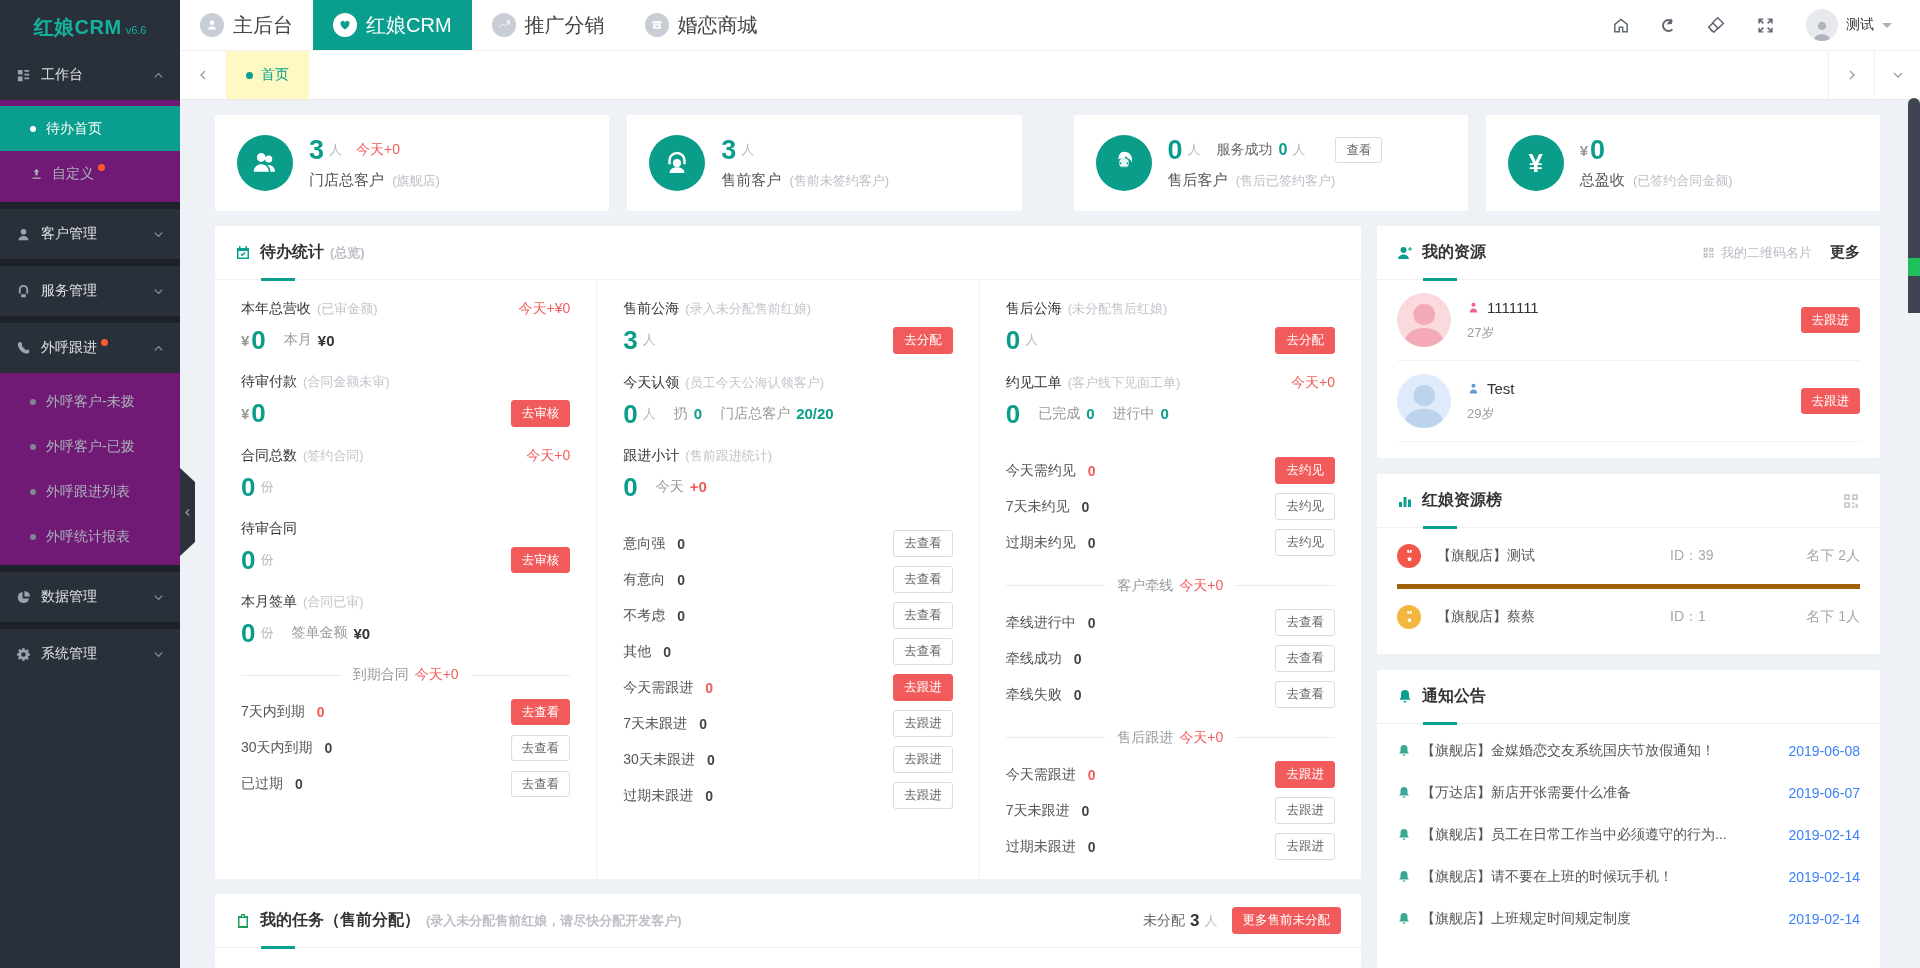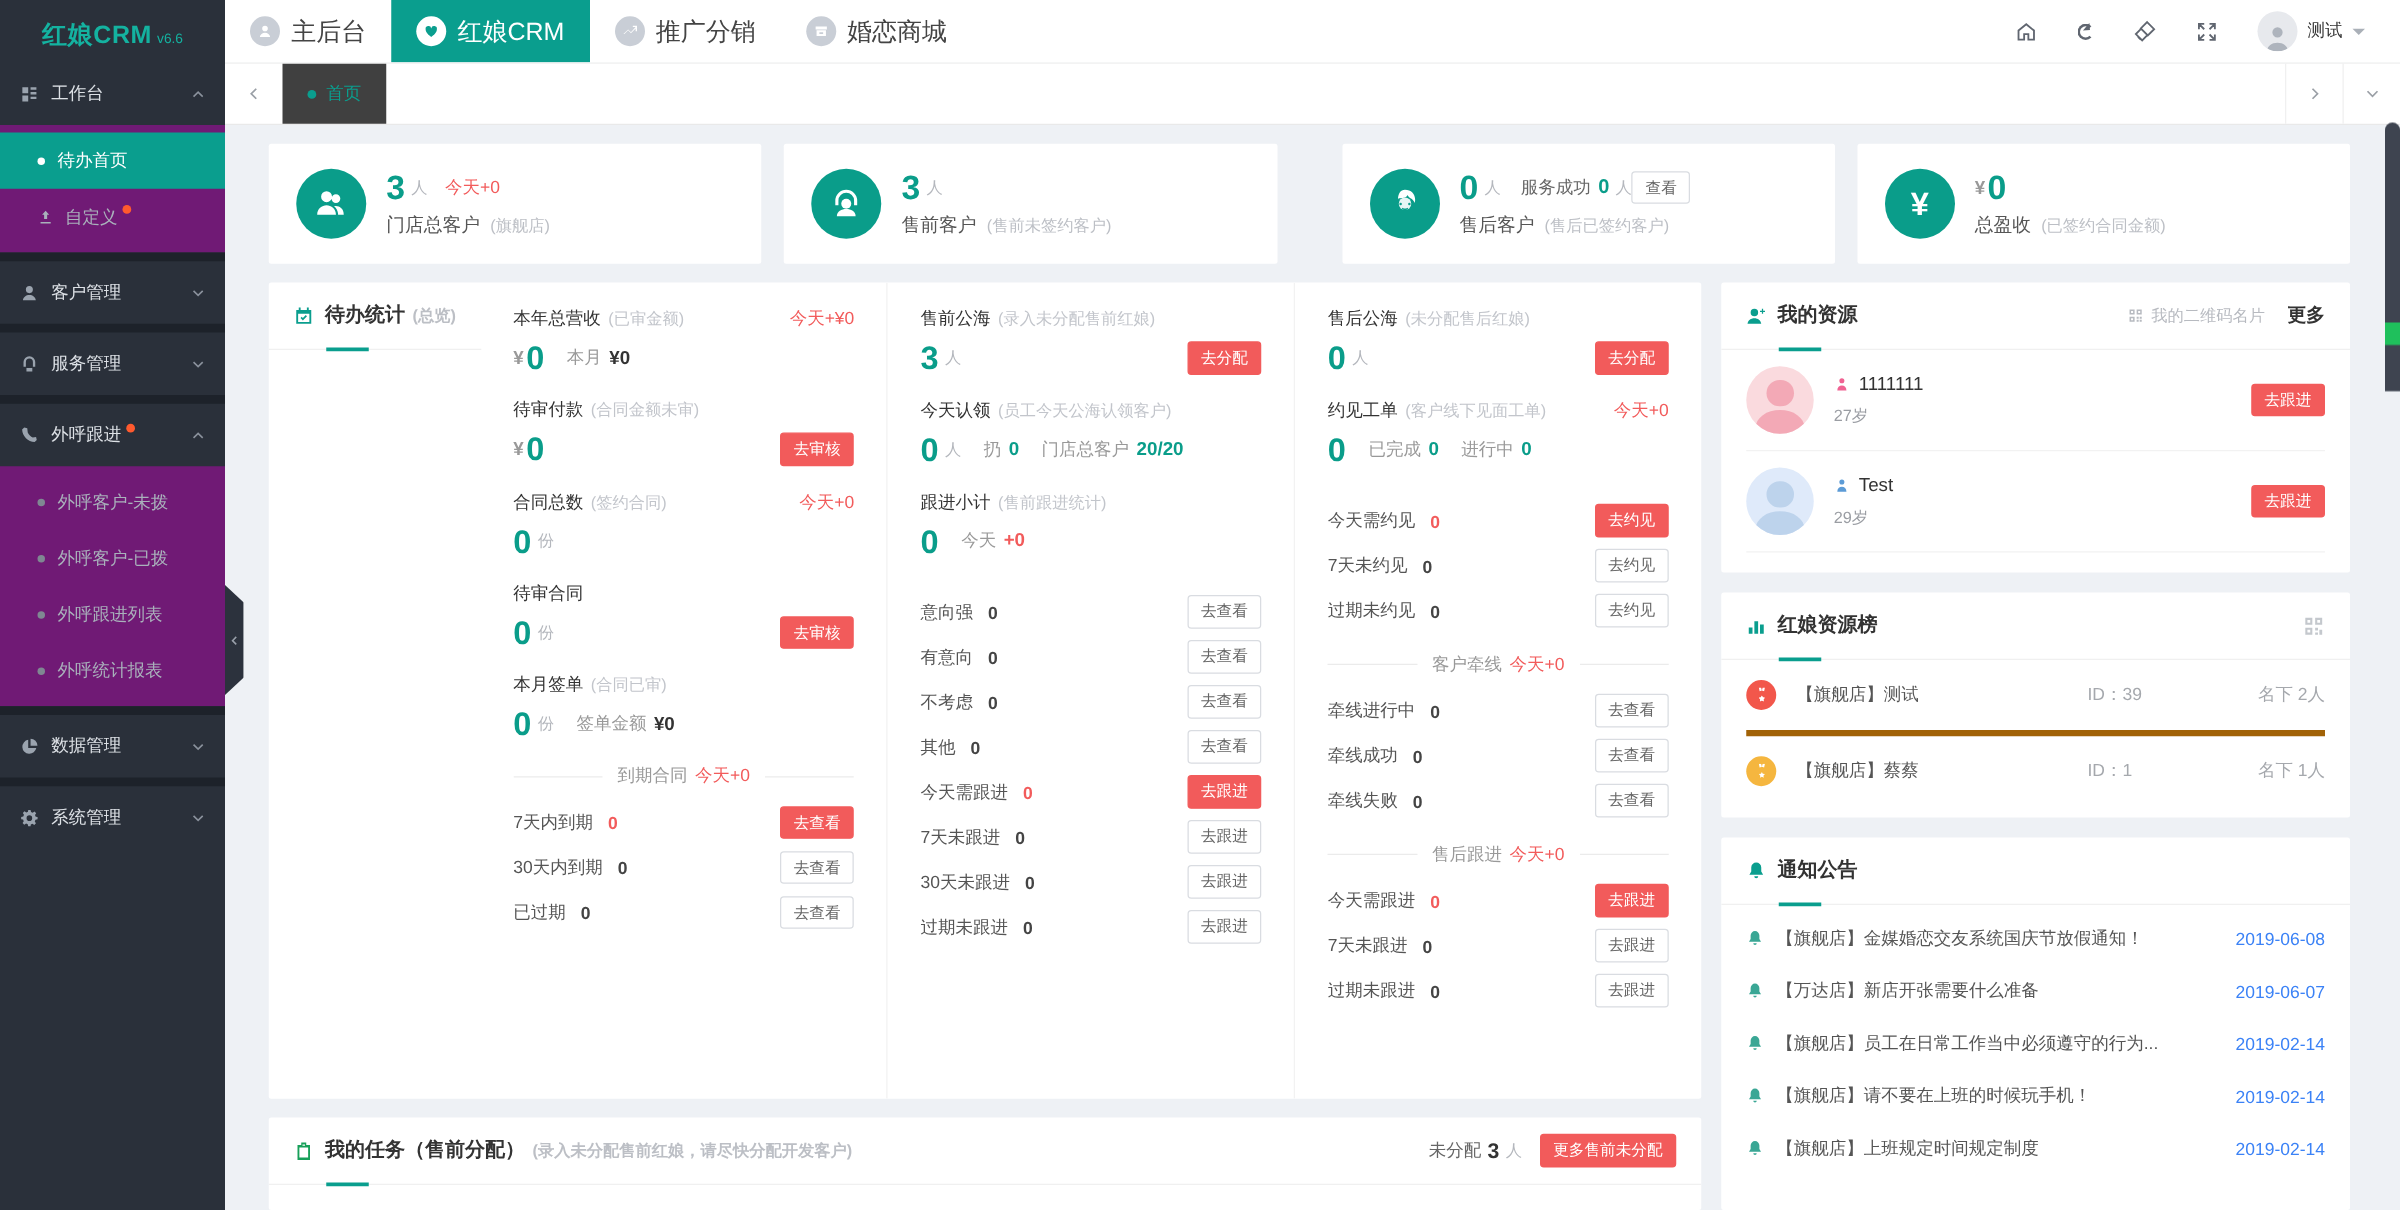--- a/index.html
+++ b/index.html
@@ -40,21 +40,21 @@
   .nico{cursor:pointer;display:flex;align-items:center}
   .ic-refresh{width:13px;height:13px;border:2px solid currentColor;border-radius:50%;border-right-color:transparent;position:relative;display:inline-block}
   .ic-refresh::after{content:"";position:absolute;right:-3px;top:-1px;border:4px solid transparent;border-left-color:currentColor;transform:rotate(40deg)}
   .user{display:flex;align-items:center;gap:8px;cursor:pointer;color:#333;font-size:14px}
   .uavatar{width:32px;height:32px;border-radius:50%;background:#e7e9ed;color:#aeb4bd;display:flex;align-items:flex-end;justify-content:center;overflow:hidden}
   .caret{width:0;height:0;border:5px solid transparent;border-top-color:#aab0b8;margin-top:5px}
 
   
   .tagbar{height:50px;background:#fff;border-top:1px solid #f0f0f0;border-bottom:1px solid #e9e9e9;display:flex;align-items:center;flex:none}
   .tbtn{width:46px;height:100%;display:flex;align-items:center;justify-content:center;color:#9a9fa6;cursor:pointer}
-  .tag-home{height:100%;display:flex;align-items:center;gap:8px;padding:0 20px;background:#404040;color:#0a9e8e;font-size:14px;cursor:pointer}
+  .tag-home{height:100%;display:flex;align-items:center;gap:8px;padding:0 20px;background:#fef9c3;color:#0a9e8e;font-size:14px;cursor:pointer}
   .tdot{width:7px;height:7px;border-radius:50%;background:#0a9e8e}
   .tag-rest{flex:1;height:100%}
   .tbtn.bordered{border-left:1px solid #f0f0f0}
 
   
   .content{flex:1;padding:15px 40px 0 35px;overflow:hidden}
   .cards-row{display:flex;margin-bottom:15px}
   .card{flex:1;background:#fff;border-radius:2px;height:96px;display:flex;align-items:center;padding:0 22px}
   .card + .card{margin-left:18px}
   .card.gap-big{margin-left:52px}
@@ -73,21 +73,21 @@
   .left-col{width:1146px;display:flex;flex-direction:column;flex:none}
   .right-col{flex:1;display:flex;flex-direction:column;gap:16px;min-width:0}
 
   .panel{background:#fff;border-radius:2px;overflow:hidden}
   .panel-header{position:relative;height:54px;display:flex;align-items:center;padding:0 20px;border-bottom:1px solid #f0f0f0;font-size:16px;font-weight:bold;color:#333;flex:none}
   .panel-header .sub{font-weight:bold;font-size:13px;color:#bcbfc5;margin-left:6px}
   .underline{position:absolute;left:46px;bottom:-2px;width:34px;height:3px;background:#0a9e8e}
   .ph-ic{color:#0a9e8e;margin-right:9px;display:flex}
   .ph-ic.green{color:#18a05a}
 
-  .todo-panel{height:653px;display:flex;flex-direction:row}
+  .todo-panel{height:653px;display:flex;flex-direction:column}
   .todo-body{display:flex;flex:1;overflow:hidden}
   .tcol{flex:1;padding:8px 26px 10px;border-right:1px solid #f2f2f2;min-width:0}
   .tcol:last-child{border-right:none}
 
   .block{margin:12px 0 20px}
   .bl{display:flex;align-items:center;font-size:14px;color:#333}
   .bl-n{color:#c2c5cb;font-size:13px;margin-left:6px;white-space:nowrap;overflow:hidden}
   .bl-today{margin-left:auto;color:#f25b5b;font-size:14px;flex:none}
   .bv{display:flex;align-items:center;margin-top:9px}
   .yen{color:#999;font-size:15px;font-weight:bold;margin-right:2px}
@@ -417,21 +417,21 @@
               <path d="M10 12.2a.8.8 0 11-1.6 0 .8.8 0 011.6 0zm5.6 0a.8.8 0 11-1.6 0 .8.8 0 011.6 0zM10.5 14.5c.9.8 2.1.8 3 0l.7.7c-1.2 1.1-3.2 1.1-4.4 0z" fill="#0a9d8a"></path>
             </svg>
           </span>
         <div class="card-info">
           <div class="card-line1">
             <span class="cv">0</span>
             <span class="cu">人</span>
             <span class="cml">服务成功</span>
             <span class="cmv">0</span>
             <span class="cu">人</span>
-            <button class="btn btn-plain" style="margin-left:0">查看</button>
+            <button class="btn btn-plain" style="margin-left:30px">查看</button>
           </div>
           <div class="card-line2">
             <span>售后客户</span>
             <span class="cn">(售后已签约客户)</span>
           </div>
         </div>
       </div>
 
       <div class="card">
         <span class="card-icon">

